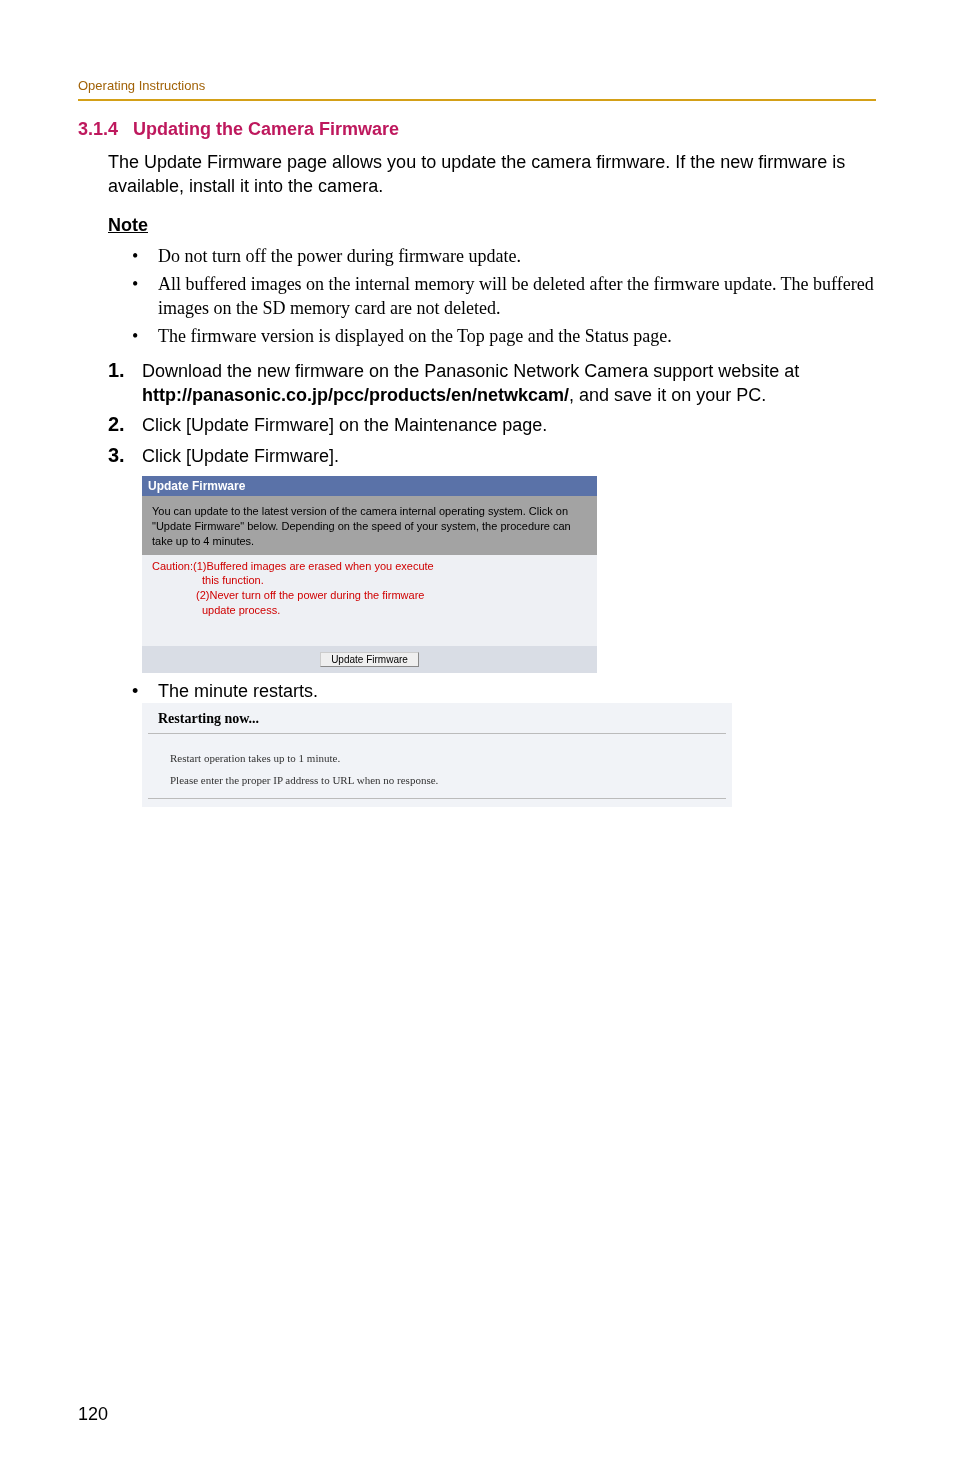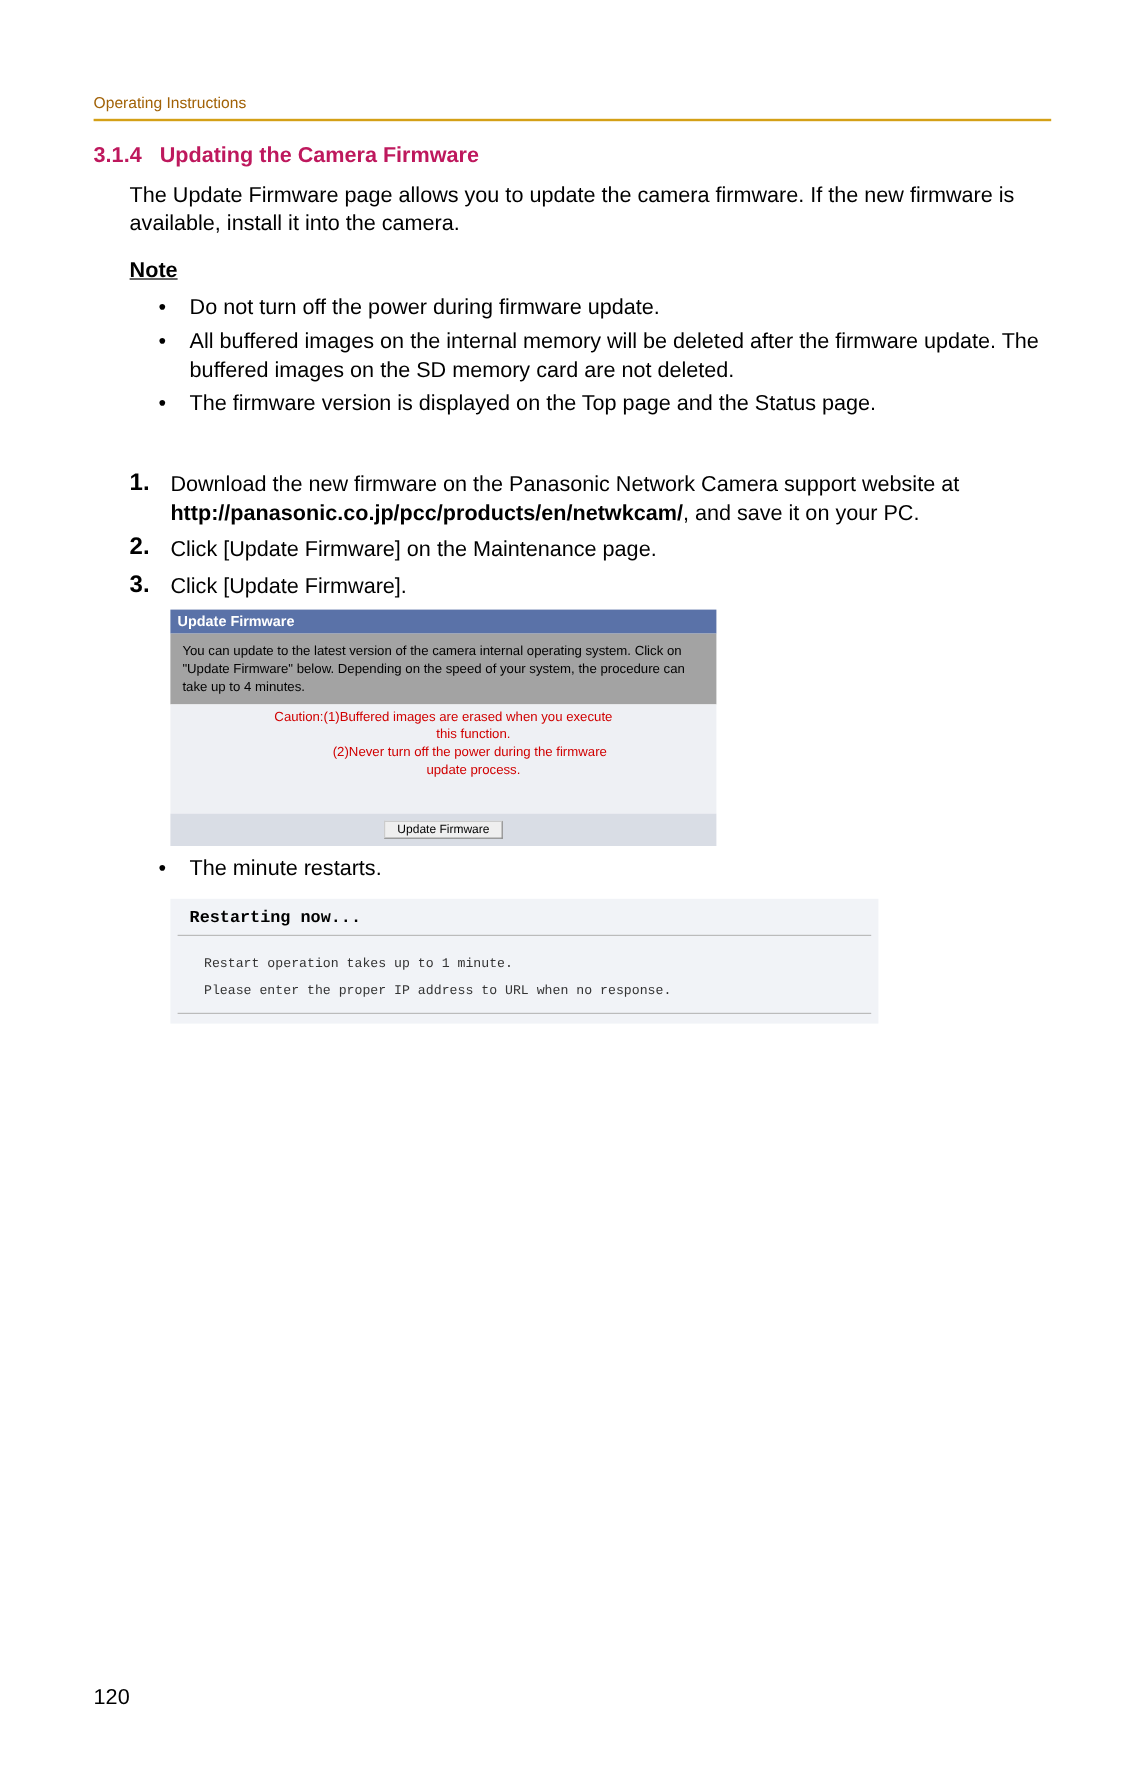--- a/index.html
+++ b/index.html
@@ -42,21 +42,22 @@
     .note-heading {
       font-size: 18px;
       font-weight: bold;
       text-decoration: underline;
       margin-left: 30px;
       margin-bottom: 8px;
     }
     .note-list {
       list-style: none;
       margin-left: 30px;
-      margin-bottom: 42px;
+      margin-bottom: 10px;
+      font-family: Liberation Serif, serif;
     }
     .note-list li {
       font-size: 18px;
       line-height: 1.35;
       padding-left: 50px;
       position: relative;
       margin-bottom: 4px;
     }
     .note-list li::before {
       content: "•";
@@ -105,21 +106,20 @@
       background: #a3a3a3;
       padding: 8px 10px 6px 10px;
       color: #000;
       line-height: 1.35;
     }
     .ss1-caution {
       color: #d00000;
       background: #eef0f4;
       padding: 4px 10px 28px 10px;
       line-height: 1.35;
-      text-align: center;
     }
     .ss1-caution .indent {
       padding-left: 50px;
       display: block;
     }
     .ss1-btnrow {
       background: #d9dde5;
       padding: 6px;
       text-align: center;
     }
@@ -145,24 +145,24 @@
     }
     .bullet-after li::before {
       content: "•";
       position: absolute;
       left: 24px;
       top: 0;
       font-size: 18px;
     }
     .screenshot2 {
       margin-left: 64px;
-      margin-top: 14px;
+      margin-top: 0;
       width: 590px;
       background: #f1f3f7;
-      font-family: Liberation Mono, monospace;
+      font-family: Liberation Serif, serif;
       padding: 4px 0 8px 0;
     }
     .ss2-title {
       font-weight: bold;
       font-size: 14px;
       color: #000;
       padding: 4px 10px 6px 10px;
       border-bottom: 1px solid #bbb;
       margin: 0 6px 16px 6px;
     }

